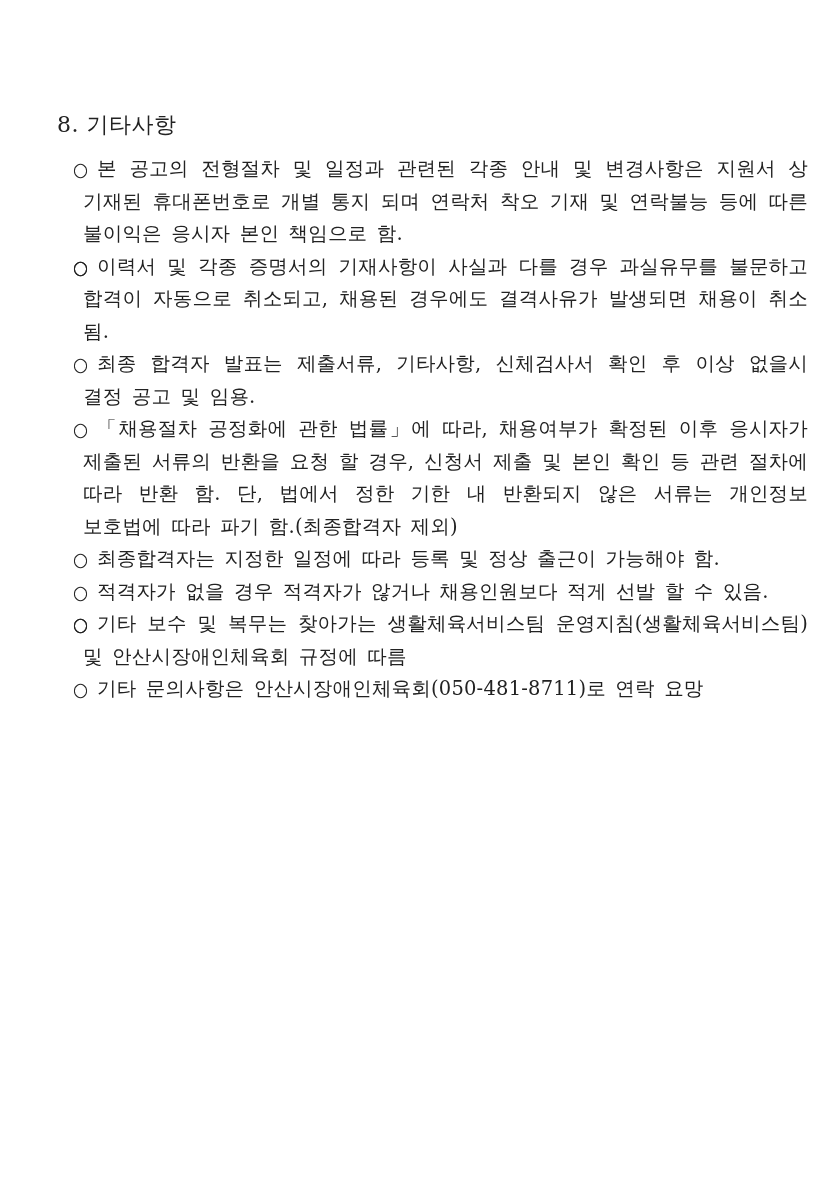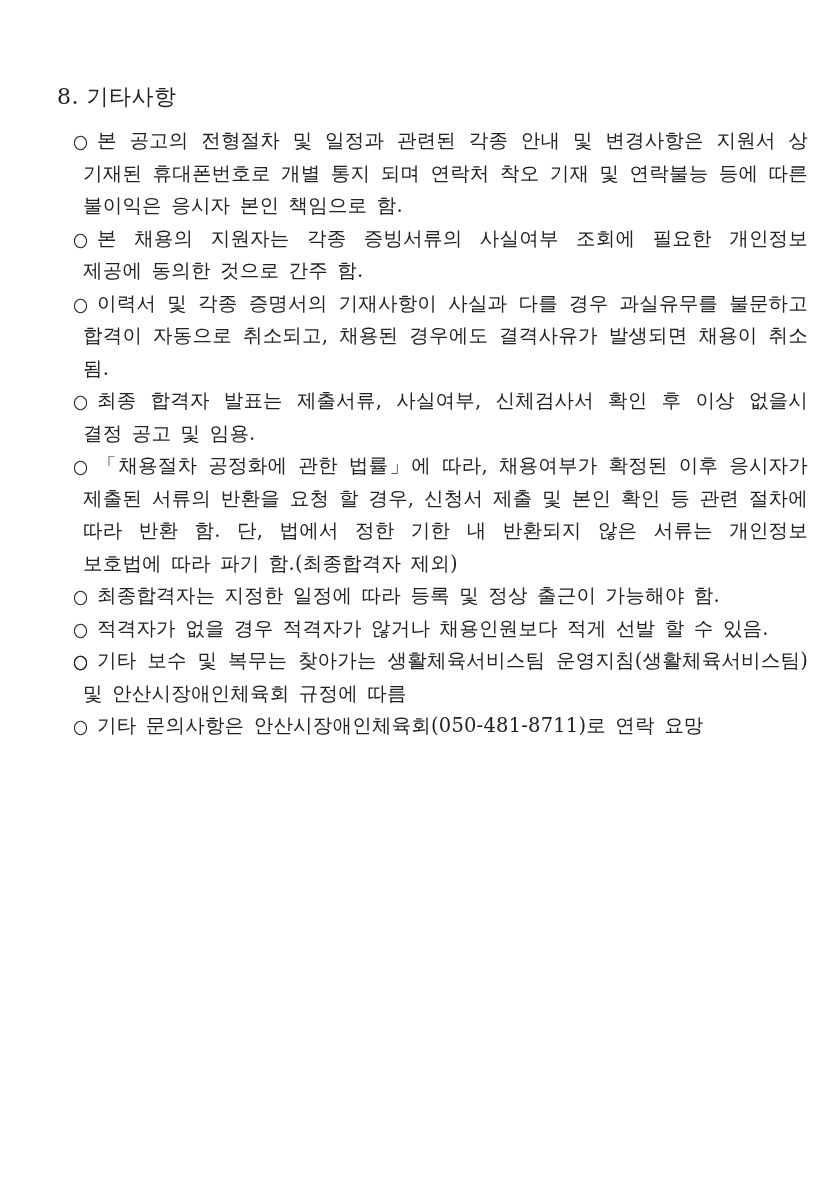--- a/index.html
+++ b/index.html
@@ -13,21 +13,21 @@
     overflow: hidden;
     font-family: "DejaVu Serif", "Liberation Serif", serif;
     color: #222222;
   }
   .page {
     position: relative;
     width: 835px;
     height: 1181px;
     background: #ffffff;
     box-sizing: border-box;
-    padding: 84px 27px 0 57px;
+    padding: 112px 27px 0 57px;
   }
   .heading {
     margin: 0;
     font-size: 22px;
     line-height: 26px;
     font-weight: normal;
     letter-spacing: 0.5px;
     color: #222222;
   }
   .items {
@@ -65,29 +65,29 @@
 
 <div class="page">
   <h2 class="heading">8. 기타사항</h2>
 
   <div class="items">
   <div class="item">
     <span class="bullet">○</span><span class="text">본 공고의 전형절차 및 일정과 관련된 각종 안내 및 변경사항은 지원서 상 기재된 휴대폰번호로 개별 통지 되며 연락처 착오 기재 및 연락불능 등에 따른 불이익은 응시자 본인 책임으로 함.</span>
   </div>
 
   <div class="item">
-    <span class="bullet">○</span><span class="text">본 채용의 지원자는 각종 증빙서류의 사실여부 조회에 필요한 개인정보 제공에 동의한 것으로 간주 함.</span>
+    <span class="bullet">○</span>
   </div>
 
   <div class="item">
     <span class="bullet">○</span><span class="text">이력서 및 각종 증명서의 기재사항이 사실과 다를 경우 과실유무를 불문하고 합격이 자동으로 취소되고, 채용된 경우에도 결격사유가 발생되면 채용이 취소 됨.</span>
   </div>
 
   <div class="item">
-    <span class="bullet">○</span><span class="text">최종 합격자 발표는 제출서류, 사실여부, 신체검사서 확인 후 이상 없을시 결정 공고 및 임용.</span>
+    <span class="bullet">○</span><span class="text">최종 합격자 발표는 제출서류, 기타사항, 신체검사서 확인 후 이상 없을시 결정 공고 및 임용.</span>
   </div>
 
   <div class="item">
     <span class="bullet">○</span><span class="text">「채용절차 공정화에 관한 법률」에 따라, 채용여부가 확정된 이후 응시자가 제출된 서류의 반환을 요청 할 경우, 신청서 제출 및 본인 확인 등 관련 절차에 따라 반환 함. 단, 법에서 정한 기한 내 반환되지 않은 서류는 개인정보 보호법에 따라 파기 함.(최종합격자 제외)</span>
   </div>
 
   <div class="item">
     <span class="bullet">○</span><span class="text">최종합격자는 지정한 일정에 따라 등록 및 정상 출근이 가능해야 함.</span>
   </div>
 

